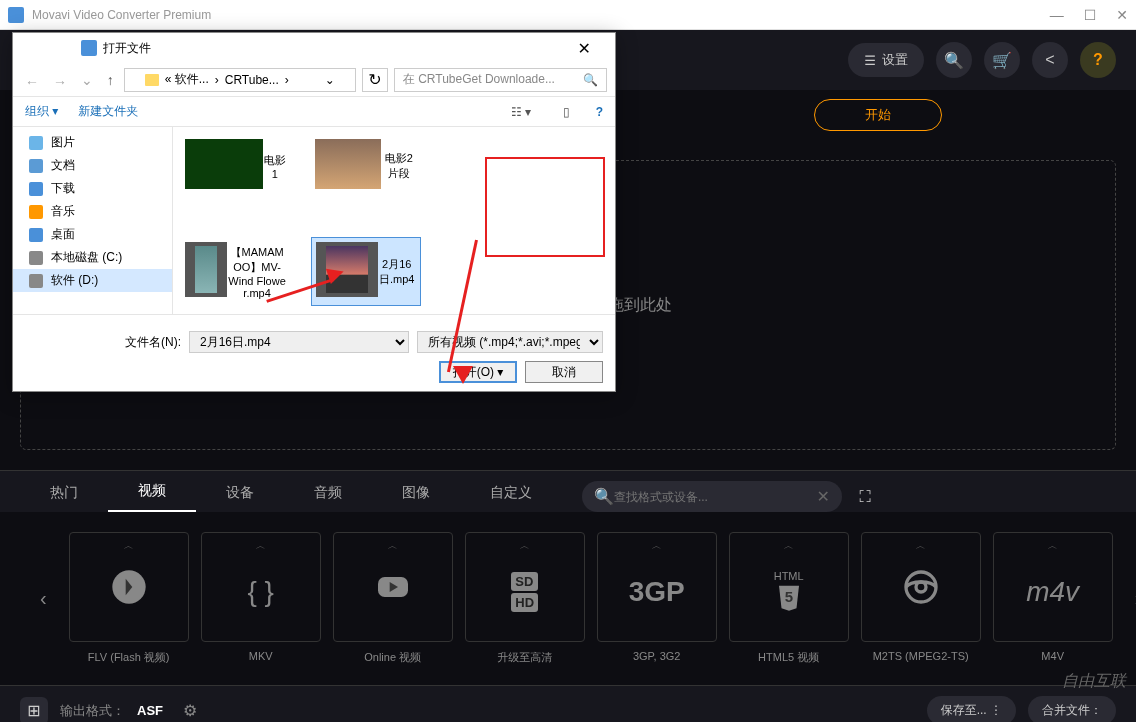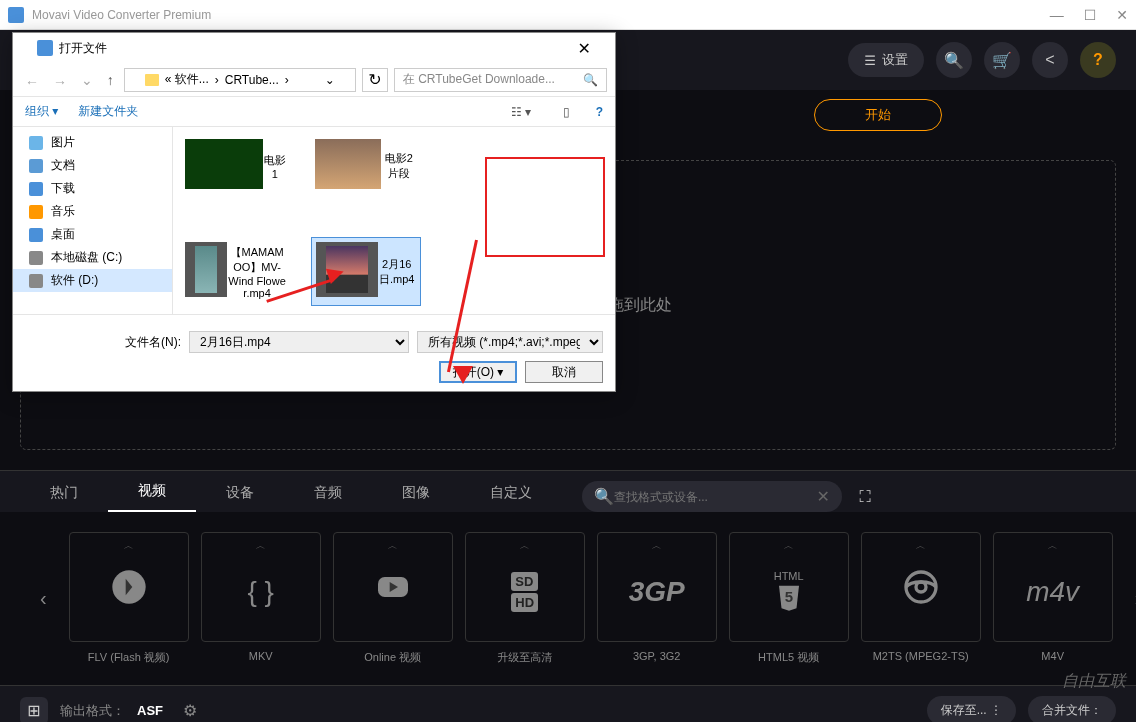--- a/index.html
+++ b/index.html
@@ -41,21 +41,21 @@
 .bottom-bar { height: 50px; border-top: 1px solid #333; display: flex; align-items: center; padding: 0 20px; gap: 12px; background: #17171e; }
 .bottom-bar .out-lbl { color: #888; font-size: 13px; }
 .bottom-bar .out-val { color: #fff; font-size: 13px; font-weight: bold; }
 .bottom-bar .gear { color: #888; margin-left: 8px; cursor: pointer; }
 .bottom-bar .spacer { flex: 1; }
 .bottom-bar .save-btn, .bottom-bar .merge-btn { background: #2a2a33; color: #ccc; padding: 6px 14px; border-radius: 16px; font-size: 12px; cursor: pointer; }
 .watermark { position: absolute; right: 10px; bottom: 30px; color: #666; font-size: 16px; font-style: italic; }
 
 
 .file-dialog { position: absolute; left: 12px; top: 32px; width: 604px; height: 360px; background: #fff; border: 1px solid #888; box-shadow: 0 4px 20px rgba(0,0,0,0.3); z-index: 100; display: flex; flex-direction: column; }
-.fd-title { height: 30px; display: flex; align-items: center; padding: 0 24px; font-size: 12px; }
+.fd-title { height: 30px; display: flex; align-items: center; padding: 0 24px; font-size: 12px; margin-left: 44px; }
 .fd-title .icon { width: 16px; height: 16px; background: #4a90d9; border-radius: 2px; margin-right: 6px; }
 .fd-title .close { margin-left: auto; cursor: pointer; font-size: 16px; }
 .fd-nav { height: 34px; display: flex; align-items: center; padding: 0 8px; gap: 6px; border-bottom: 1px solid #e5e5e5; }
 .fd-nav .arrow { color: #aaa; font-size: 14px; padding: 4px; cursor: pointer; }
 .fd-nav .up { color: #555; }
 .fd-nav .path-box { display: flex; align-items: center; border: 1px solid #ccc; height: 24px; padding: 0 20px; gap: 6px; font-size: 12px; }
 .fd-nav .folder-icon { width: 14px; height: 12px; background: #ffd966; border-radius: 1px; }
 .fd-nav .refresh { border: 1px solid #ccc; width: 26px; height: 24px; display: flex; align-items: center; justify-content: center; cursor: pointer; }
 .fd-nav .search { border: 1px solid #ccc; height: 24px; padding: 0 8px; font-size: 12px; color: #888; flex: 1; display: flex; align-items: center; }
 
@@ -184,21 +184,21 @@
           <div class="fmt-icon" style="font-size:13px;font-weight:bold">
             <div style="background:#888;color:#222;padding:2px 4px;border-radius:3px;margin-bottom:2px">SD</div>
             <div style="background:#888;color:#222;padding:2px 4px;border-radius:3px">HD</div>
           </div>
         </div>
       <div class="format-label">升级至高清</div>
     </div>
     <div style="display:flex;flex-direction:column;align-items:center">
       <div class="format-card">
           <span class="chev">︿</span>
-          <div class="fmt-icon" style="font-style:italic;font-weight:bold">3GP</div>
+          <div class="fmt-icon" style="font-weight:bold">3GP</div>
         </div>
       <div class="format-label">3GP, 3G2</div>
     </div>
     <div style="display:flex;flex-direction:column;align-items:center">
       <div class="format-card">
           <span class="chev">︿</span>
           <div class="fmt-icon" style="font-size:11px;text-align:center"><div>HTML</div><svg width="30" height="30" viewBox="0 0 24 24" fill="#888">
               <path d="M4 3l2 18 6 2 6-2 2-18z"></path>
               <text x="12" y="16" fill="#333" font-size="12" text-anchor="middle" font-weight="bold">5</text>
             </svg></div>

